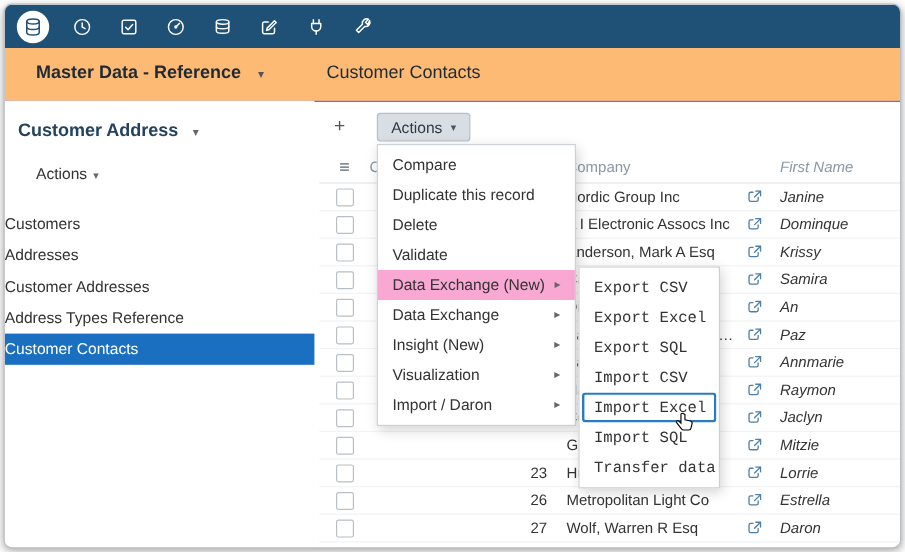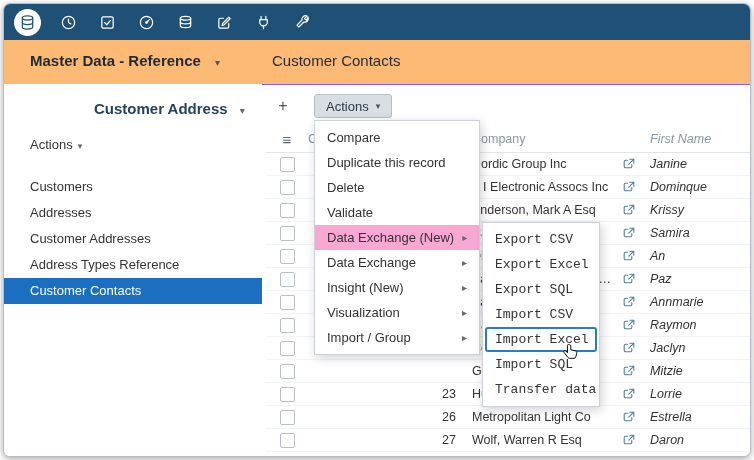--- a/index.html
+++ b/index.html
@@ -12,26 +12,26 @@
   .nav-icon{width:24px;height:24px;color:#fff;display:flex;align-items:center;justify-content:center;cursor:pointer;}
   .nav-icon svg{width:17px;height:17px;display:block;}
   .nav-icon.active{background:#fff;border-radius:50%;width:27px;height:27px;color:#1f5176;}
   
   .header-row{position:absolute;left:0;top:36px;right:0;height:44px;border-bottom:1px solid #8b5cf6;background:#fdba74;text-decoration:underline;}
   .breadcrumb{position:absolute;left:26px;top:12px;font-size:15px;font-weight:bold;color:#1f2a35;cursor:pointer;}
   .breadcrumb .caret{font-size:10px;color:#555;margin-left:14px;font-weight:normal;}
   .page-title{position:absolute;left:268px;top:12px;font-size:15px;font-weight:500;color:#1f2a35;}
   
   .sidebar{position:absolute;left:0;top:80px;width:258px;bottom:0;background:#fff;}
-  .sidebar-title{padding:16px 0 0 42px;font-size:15px;font-weight:bold;color:#24435f;cursor:pointer;margin-left:48px;}
+  .sidebar-title{padding:16px 0 0 11px;font-size:15px;font-weight:bold;color:#24435f;cursor:pointer;}
   .sidebar-title .caret{font-size:10px;color:#666;margin-left:12px;font-weight:normal;}
   .sidebar-actions{padding:20px 0 0 26px;font-size:13px;color:#333;cursor:pointer;}
   .sidebar-actions .caret{font-size:9px;color:#666;margin-left:5px;}
   .sidebar-list{margin-top:22px;}
-  .sidebar-item{height:26px;line-height:26px;padding-left:26px;font-size:13px;color:#333;cursor:pointer;white-space:nowrap;}
+  .sidebar-item{height:26px;line-height:26px;font-size:13px;color:#333;cursor:pointer;white-space:nowrap;}
   .sidebar-item.selected{background:#1b6fc0;color:#fff;}
   
   .btn-add{position:absolute;left:266px;top:90px;width:26px;height:24px;display:flex;align-items:center;
     justify-content:center;font-size:16px;color:#555;cursor:pointer;border-radius:3px;}
   .btn-actions{position:absolute;left:310px;top:90px;height:24px;padding:0 11px;background:#d9dee4;
     border:1px solid #b6bfc8;border-radius:3px;font-size:13px;color:#2d3a45;display:flex;
     align-items:center;gap:7px;cursor:pointer;box-sizing:border-box;}
   .btn-actions .caret{font-size:9px;color:#4a545e;}
   
   .table{position:absolute;left:262px;top:122px;right:0;bottom:0;overflow:hidden;}
@@ -386,21 +386,21 @@
       </div>
       <div class="menu-item">
         <span>Insight (New)</span>
         <span class="arrow">▸</span>
       </div>
       <div class="menu-item">
         <span>Visualization</span>
         <span class="arrow">▸</span>
       </div>
       <div class="menu-item">
-        <span>Import / Group</span>
+        <span>Import / Daron</span>
         <span class="arrow">▸</span>
       </div>
     </div>
 
   <div class="submenu" id="submenu">
       <div class="menu-item">
         <span>Export CSV</span>
       </div>
       <div class="menu-item">
         <span>Export Excel</span>

